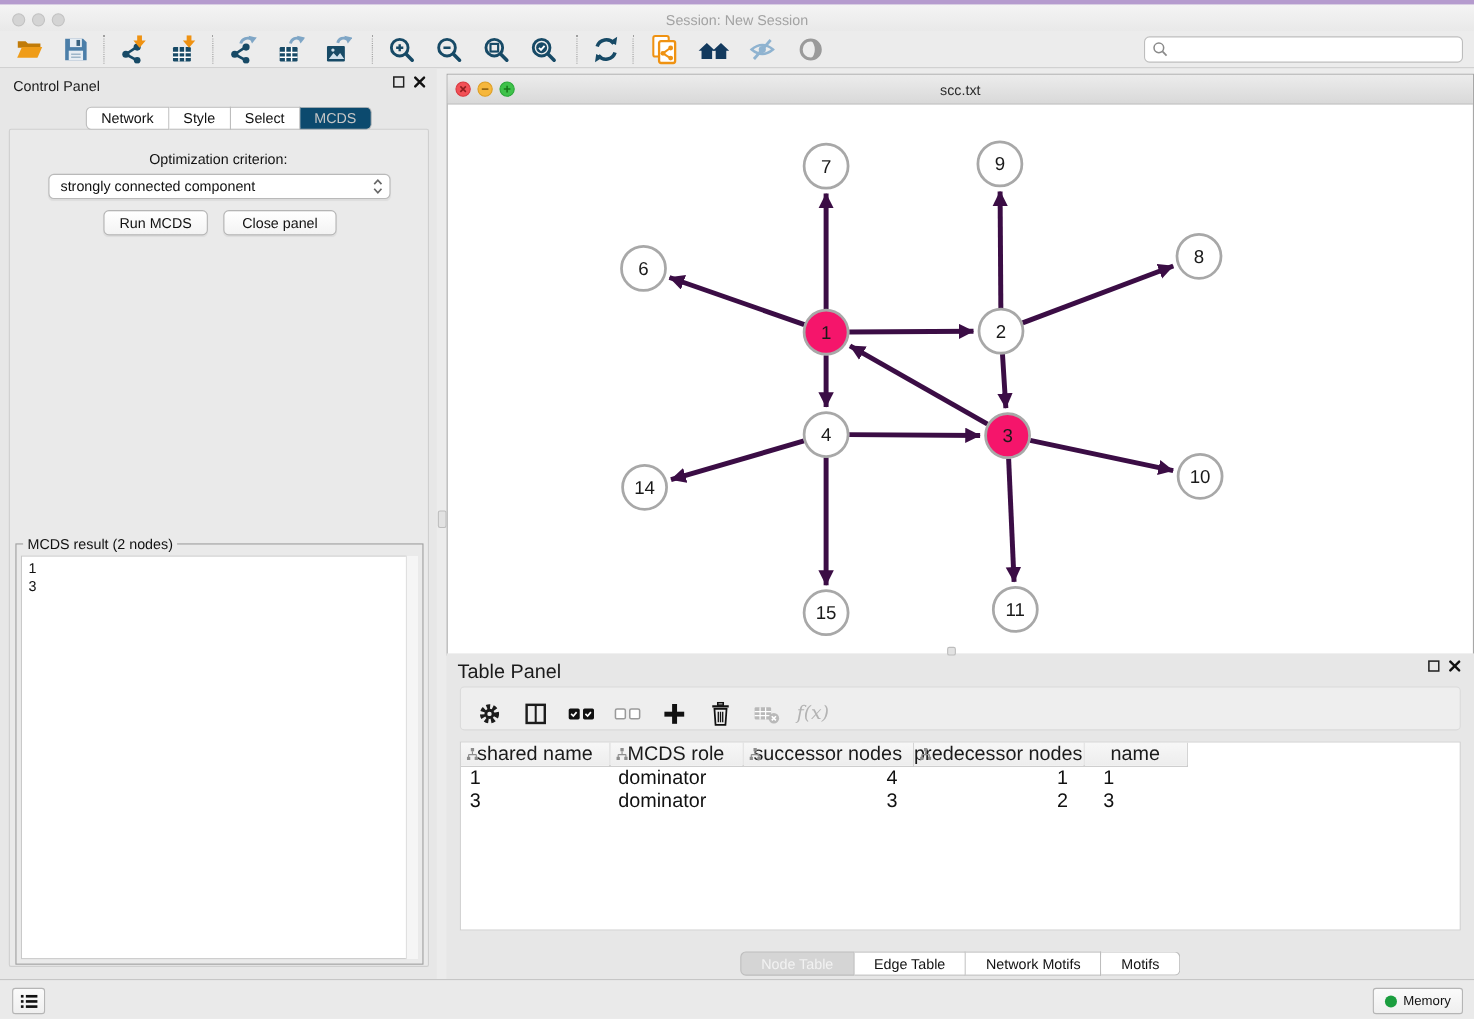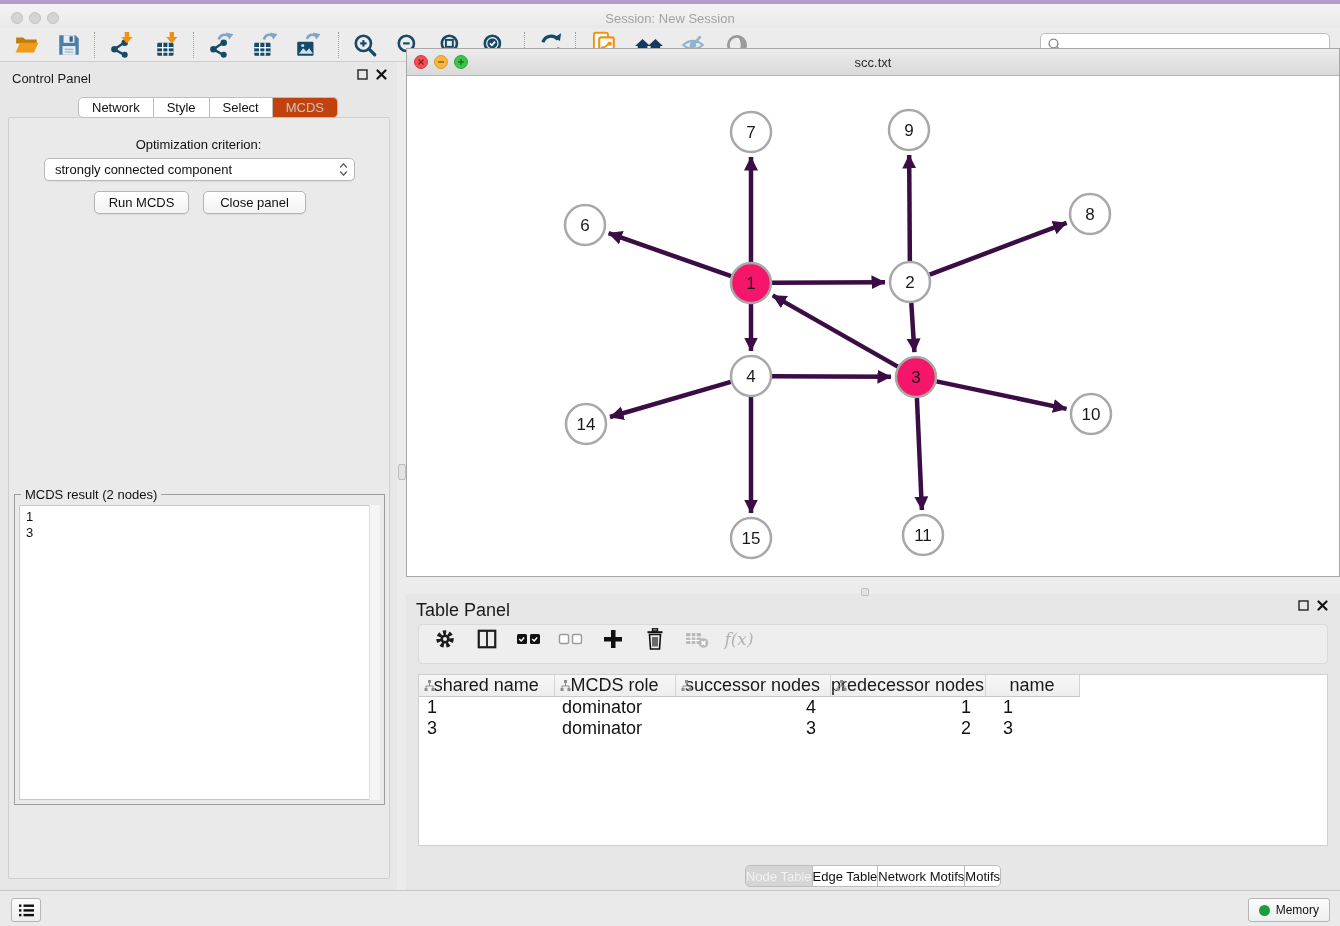--- a/index.html
+++ b/index.html
@@ -33,78 +33,78 @@
   .cp-head { position:absolute; left:12px; top:9px; font-size:13px; color:#1a1a1a; }
   .panel-icons { position:absolute; top:7px; display:flex; gap:8px; align-items:center; }
   .control-panel .panel-icons { right:10px; }
   .cp-inner { position:absolute; left:8px; top:55px; width:382px; height:762px;
     background:#eaeaea; border:1px solid #cfcfcf; border-radius:2px; }
   .cp-tabs { position:absolute; left:78px; top:35px; height:21px; display:flex; z-index:3; }
   .ctab { height:21px; padding:0 13px; font-size:13px; line-height:20px; background:#fff;
     border:1px solid #bdbdbd; border-left:none; color:#111; }
   .ctab:first-child { border-left:1px solid #bdbdbd; border-radius:5px 0 0 5px; }
   .ctab:last-child { border-radius:0 5px 5px 0; }
-  .ctab.selected { background:#c2410c; color:#c6c6c6; }
+  .ctab.selected { background:#0c4a6e; color:#c6c6c6; }
   .opt-label { position:absolute; left:0; width:100%; top:75px; text-align:center; font-size:13px; color:#111; }
   .dropdown { position:absolute; left:44px; top:96px; width:311px; height:23px; background:#fff;
     border:1px solid #b9b9b9; border-radius:5px; font-size:13px; color:#111;
     display:flex; align-items:center; padding:0 6px 0 10px; box-shadow:0 1px 1px rgba(0,0,0,.06); }
   .dropdown .dd-label { flex:1; }
   .cp-btn { position:absolute; top:129px; height:23px; background:linear-gradient(#ffffff,#f3f3f3);
     border:1px solid #b5b5b5; border-radius:5px; font-size:13px; color:#111; text-align:center;
     line-height:21px; box-shadow:0 1px 1px rgba(0,0,0,.06); }
-  .result-box { position:absolute; left:14px; top:432px; width:371px; height:311px;
+  .result-box { position:absolute; left:14px; top:432px; width:371px; height:383px;
     border:1px solid #9e9e9e; }
   .result-title { position:absolute; left:6px; top:-8px; background:#eaeaea; padding:0 4px;
     font-size:13px; color:#111; }
   .result-area { position:absolute; left:4px; top:10px; right:4px; bottom:4px; background:#fff;
     border:1px solid #c9c9c9; font-size:13px; color:#111; line-height:16px; padding:3px 6px;
     white-space:pre; }
   .result-scroll { position:absolute; top:10px; bottom:4px; right:4px; width:11px;
     background:#f5f5f5; border-left:1px solid #e0e0e0; }
 
   
   .v-grip { position:absolute; left:398px; top:464px; width:8px; height:16px; background:#e2e2e2;
     border:1px solid #bdbdbd; border-radius:2px; }
   .h-grip { position:absolute; left:861px; top:588px; width:8px; height:8px; background:#e2e2e2;
     border:1px solid #bdbdbd; border-radius:2px; z-index:5; }
 
   
-  .net-window { position:absolute; left:406px; top:48px; width:934px; height:529px;
+  .net-window { position:absolute; left:406px; top:67px; width:934px; height:529px;
     border:1px solid #a7a7a7; background:#fff; }
   .net-titlebar { position:absolute; left:0; top:0; right:0; height:27px;
     background:linear-gradient(#ececec,#d9d9d9); border-bottom:1px solid #b5b5b5; }
   .traffic { position:absolute; top:6px; width:14px; height:14px; border-radius:50%;
     display:flex; align-items:center; justify-content:center; }
   .traffic.red { left:7px; background:#f25056; border:1px solid #d8383f; }
   .traffic.yellow { left:27px; background:#f6b73c; border:1px solid #dd9e24; }
   .traffic.green { left:47px; background:#3fc24a; border:1px solid #2aa738; }
   .net-title { position:absolute; left:0; right:0; top:6px; text-align:center; font-size:13px; color:#2b2b2b; }
   #graph { position:absolute; left:0; top:27px; }
 
   
   .table-panel { position:absolute; left:406px; top:594px; width:934px; height:296px; background:#e7e7e7; }
   .tp-head { position:absolute; left:10px; top:6px; font-size:18px; color:#1a1a1a; }
   .table-panel .panel-icons { right:12px; top:6px; }
   .tp-toolbar { position:absolute; left:12px; top:30px; right:12px; height:40px;
-    background:#eeeeee; border:1px solid #dadada; border-radius:4px; display:flex; align-items:flex-start; gap:14px; padding-left:12px; }
+    background:#eeeeee; border:1px solid #dadada; border-radius:4px; display:flex; align-items:flex-end; gap:14px; padding-left:12px; }
   .tp-tool { width:28px; height:28px; display:flex; align-items:center; justify-content:center; }
   .fx { font-family:"DejaVu Serif","Liberation Serif",serif; font-style:italic; font-size:17px; color:#b3b3b3; }
   .tp-table { position:absolute; left:12px; top:80px; right:12px; height:172px; background:#fff;
     border:1px solid #cfcfcf; overflow:hidden; }
   table.datatable { border-collapse:collapse; font-size:18px; table-layout:fixed; }
   table.datatable th { position:relative; height:20px; background:linear-gradient(#f7f7f7,#ededed);
     border-right:1px solid #d4d4d4; border-bottom:1px solid #c9c9c9; font-weight:normal;
     color:#1a1a1a; text-align:center; overflow:hidden; white-space:nowrap; }
   table.datatable th .hicon { position:absolute; left:5px; top:5px; }
   table.datatable td { height:16px; padding:0 8px; color:#111; white-space:nowrap; overflow:hidden; }
   table.datatable td.num { text-align:right; padding-right:14px; }
   table.datatable td.name-col { padding-left:18px; }
   .tp-tabs { position:absolute; left:0; right:0; top:271px; height:22px; display:flex; justify-content:center; }
-  .ttab { height:22px; padding:0 0; font-size:13px; line-height:21px; background:#fff;
+  .ttab { height:22px; padding:0 18px; font-size:13px; line-height:21px; background:#fff;
     border:1px solid #bdbdbd; border-left:none; color:#111; }
   .ttab:first-child { border-left:1px solid #bdbdbd; border-radius:5px 0 0 5px; }
   .ttab:last-child { border-radius:0 5px 5px 0; }
   .ttab.selected { background:#d5d5d5; color:#f2f2f2; }
 
   
   .statusbar { position:absolute; left:0; top:890px; width:1340px; height:36px;
     background:#eaeaea; border-top:1px solid #c6c6c6; }
   .sb-btn { position:absolute; top:7px; height:24px; background:linear-gradient(#fbfbfb,#efefef);
     border:1px solid #b5b5b5; border-radius:3px; display:flex; align-items:center; justify-content:center; gap:6px;

